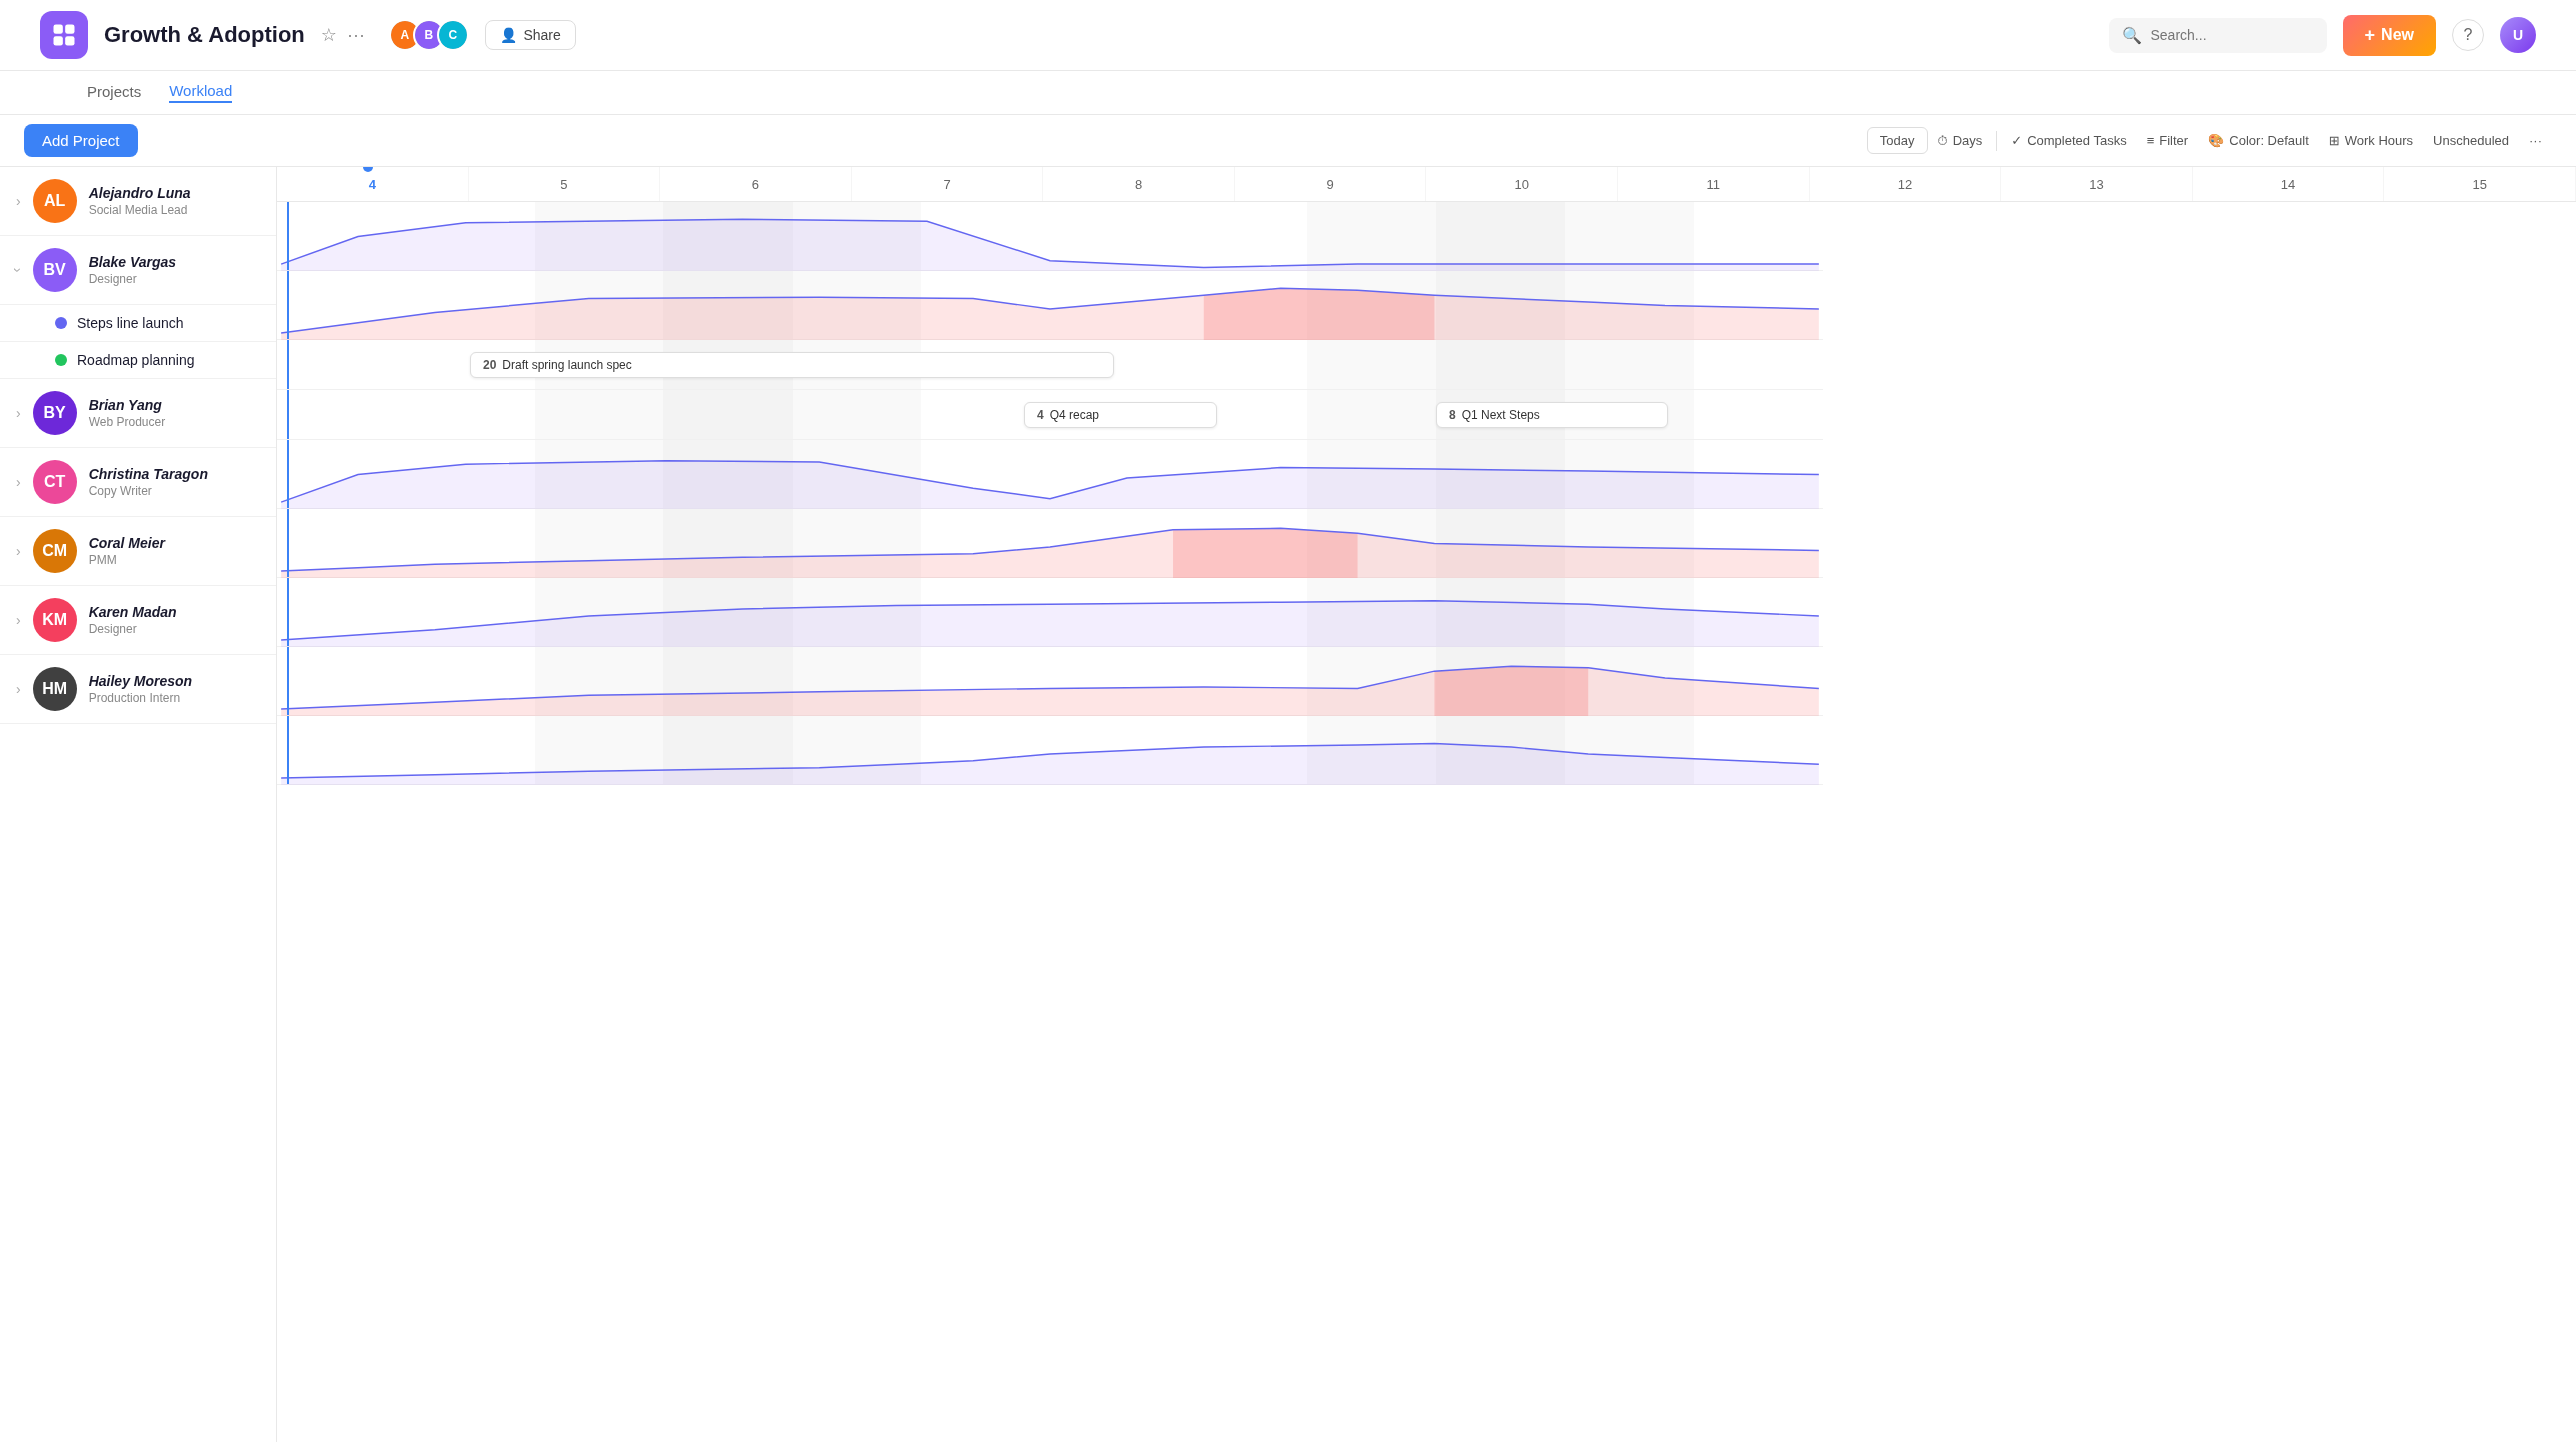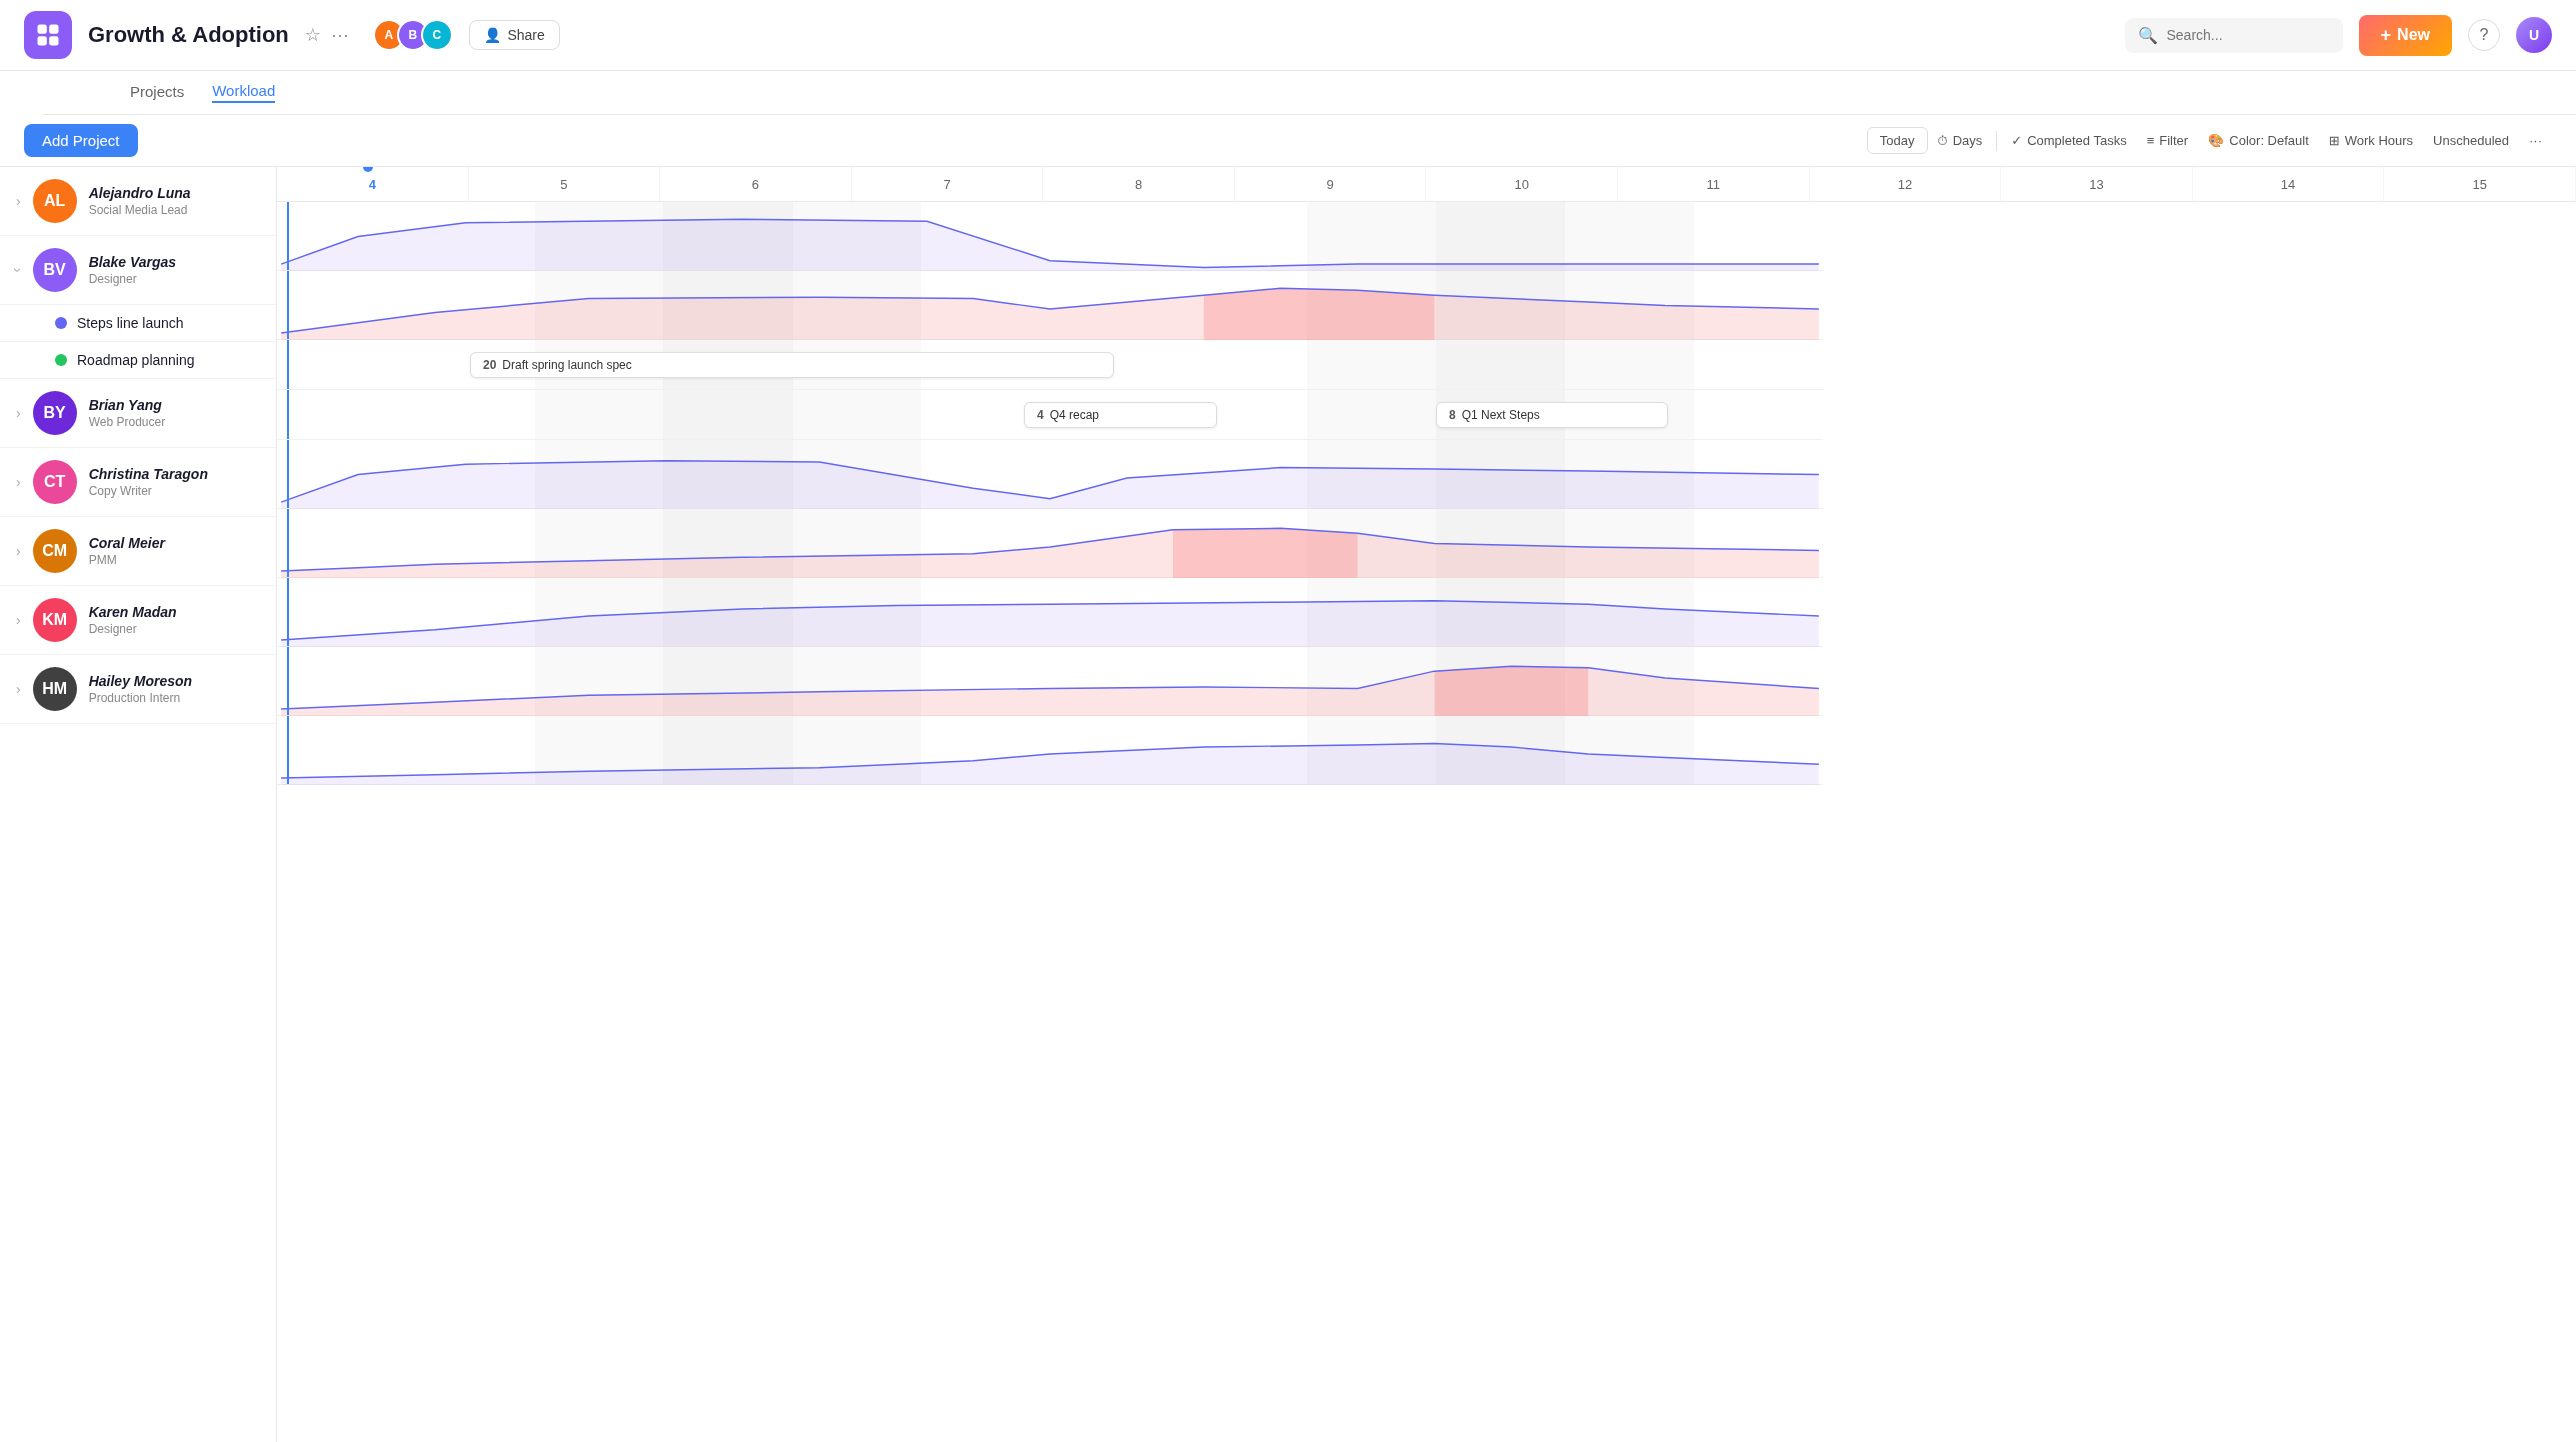--- a/index.html
+++ b/index.html
@@ -1,21 +1,21 @@
 <!DOCTYPE html>
 <html><head>
   <meta charset="utf-8">
   <style>
     * { box-sizing: border-box; margin: 0; padding: 0; }
     body { font-family: -apple-system, BlinkMacSystemFont, 'Segoe UI', sans-serif; background: #fff; overflow: hidden; width: 2576px; height: 1443px; }
 
     
     .top-header {
       display: flex; align-items: center; height: 71px;
-      padding: 0 24px; border-bottom: 1px solid #e8e8e8;
+      padding: 0 40px; border-bottom: 1px solid #e8e8e8;
       gap: 16px;
     }
     .logo-icon {
       width: 48px; height: 48px; background: #8b5cf6; border-radius: 12px;
       display: flex; align-items: center; justify-content: center; flex-shrink: 0;
     }
     .logo-icon svg { width: 28px; height: 28px; fill: white; }
     .app-title { font-size: 22px; font-weight: 700; color: #1a1a2e; }
     .header-icons { display: flex; gap: 10px; align-items: center; }
     .header-icons span { color: #888; font-size: 18px; cursor: pointer; }
@@ -39,21 +39,21 @@
       background: linear-gradient(135deg, #ff6b6b, #ffa500);
       color: white; border: none; border-radius: 8px; padding: 10px 22px;
       font-size: 16px; font-weight: 600; cursor: pointer;
     }
     .help-btn { width: 32px; height: 32px; border-radius: 50%; border: 1px solid #ddd; display: flex; align-items: center; justify-content: center; color: #666; font-size: 16px; cursor: pointer; }
     .user-avatar { width: 36px; height: 36px; border-radius: 50%; background: linear-gradient(135deg, #a78bfa, #7c3aed); display: flex; align-items: center; justify-content: center; color: white; font-size: 14px; font-weight: 600; }
 
     
     .nav-tabs {
       display: flex; gap: 28px; padding: 0 24px 0 87px;
-      border-bottom: 1px solid #e8e8e8; height: 44px; align-items: center; margin-left: 43px;
+      border-bottom: 1px solid #e8e8e8; height: 44px; align-items: center;
     }
     .nav-tab { font-size: 15px; color: #666; cursor: pointer; padding-bottom: 2px; }
     .nav-tab.active { color: #3b82f6; border-bottom: 2px solid #3b82f6; font-weight: 500; }
 
     
     .toolbar {
       display: flex; align-items: center; height: 52px;
       padding: 0 24px; border-bottom: 1px solid #e8e8e8; gap: 8px;
     }
     .toolbar-left { width: 277px; display: flex; align-items: center; }

